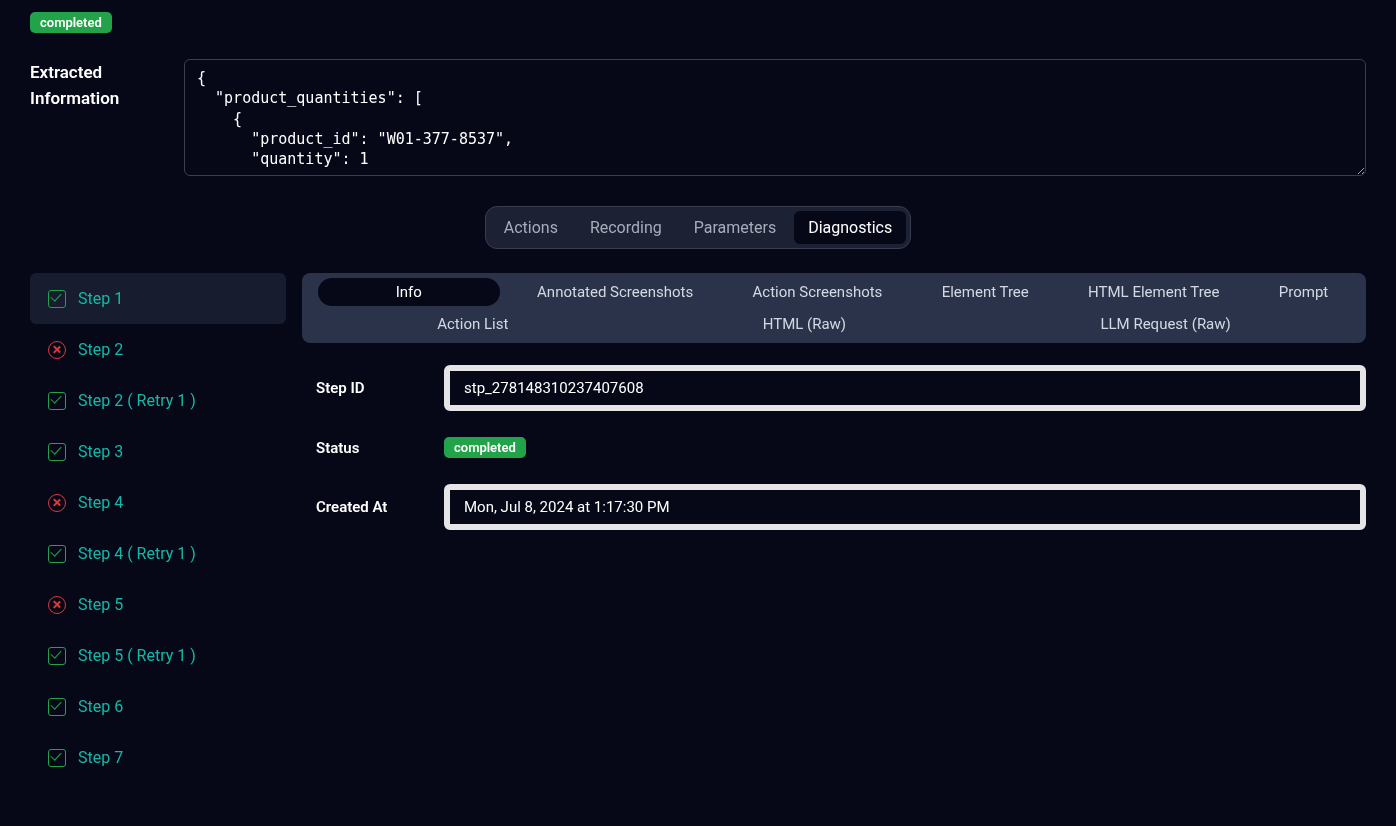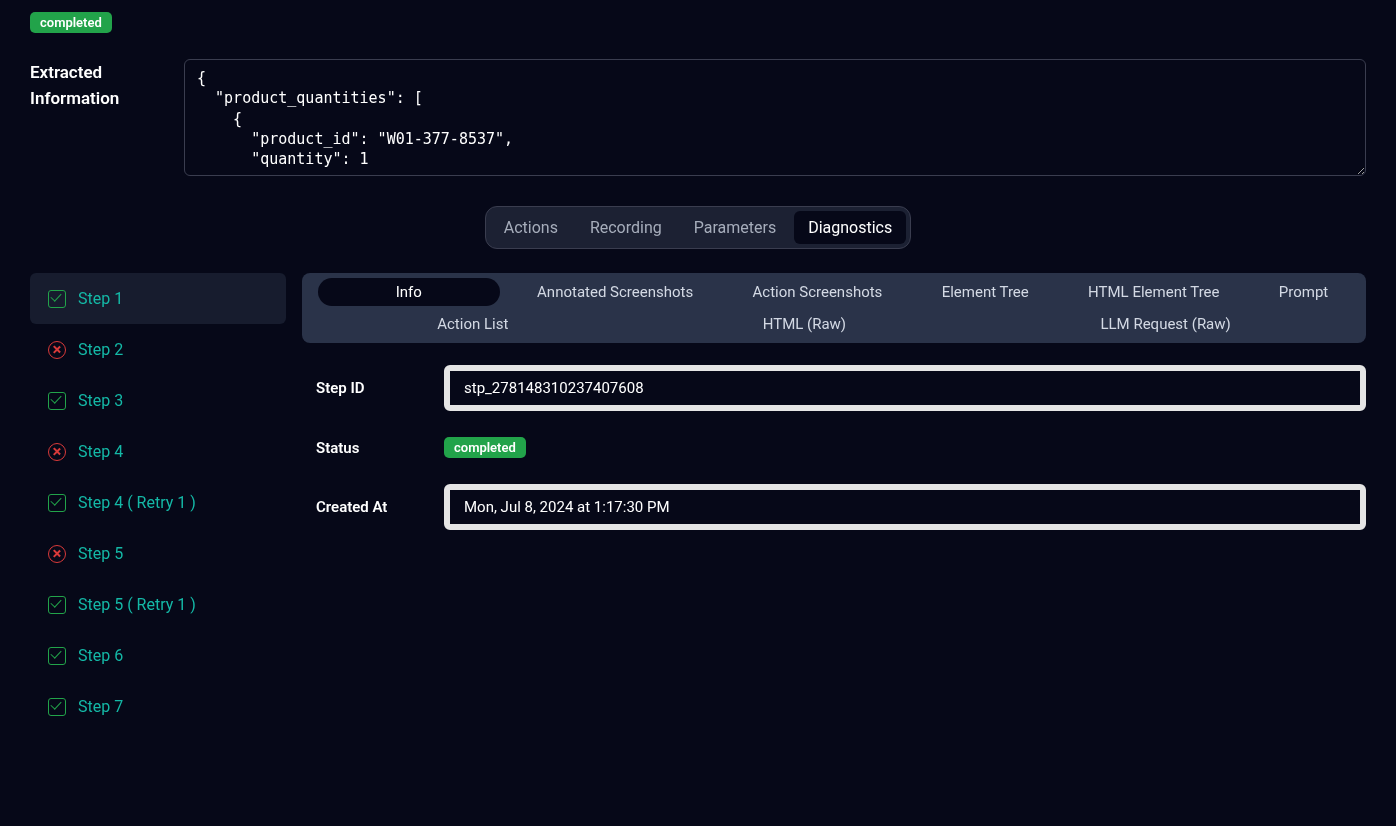--- a/index.html
+++ b/index.html
@@ -254,20 +254,24 @@
 
 <div class="main-area">
   <div class="steps-col" id="steps-col">
       <div class="step-item active">
         <span class="step-icon ok"></span>
         <span>Step 1</span>
       </div>
       <div class="step-item">
         <span class="step-icon fail"></span>
         <span>Step 2</span>
+      </div>
+      <div class="step-item">
+        <span class="step-icon ok"></span>
+        <span>Step 2 ( Retry 1 )</span>
       </div>
       <div class="step-item">
         <span class="step-icon ok"></span>
         <span>Step 3</span>
       </div>
       <div class="step-item">
         <span class="step-icon fail"></span>
         <span>Step 4</span>
       </div>
       <div class="step-item">

